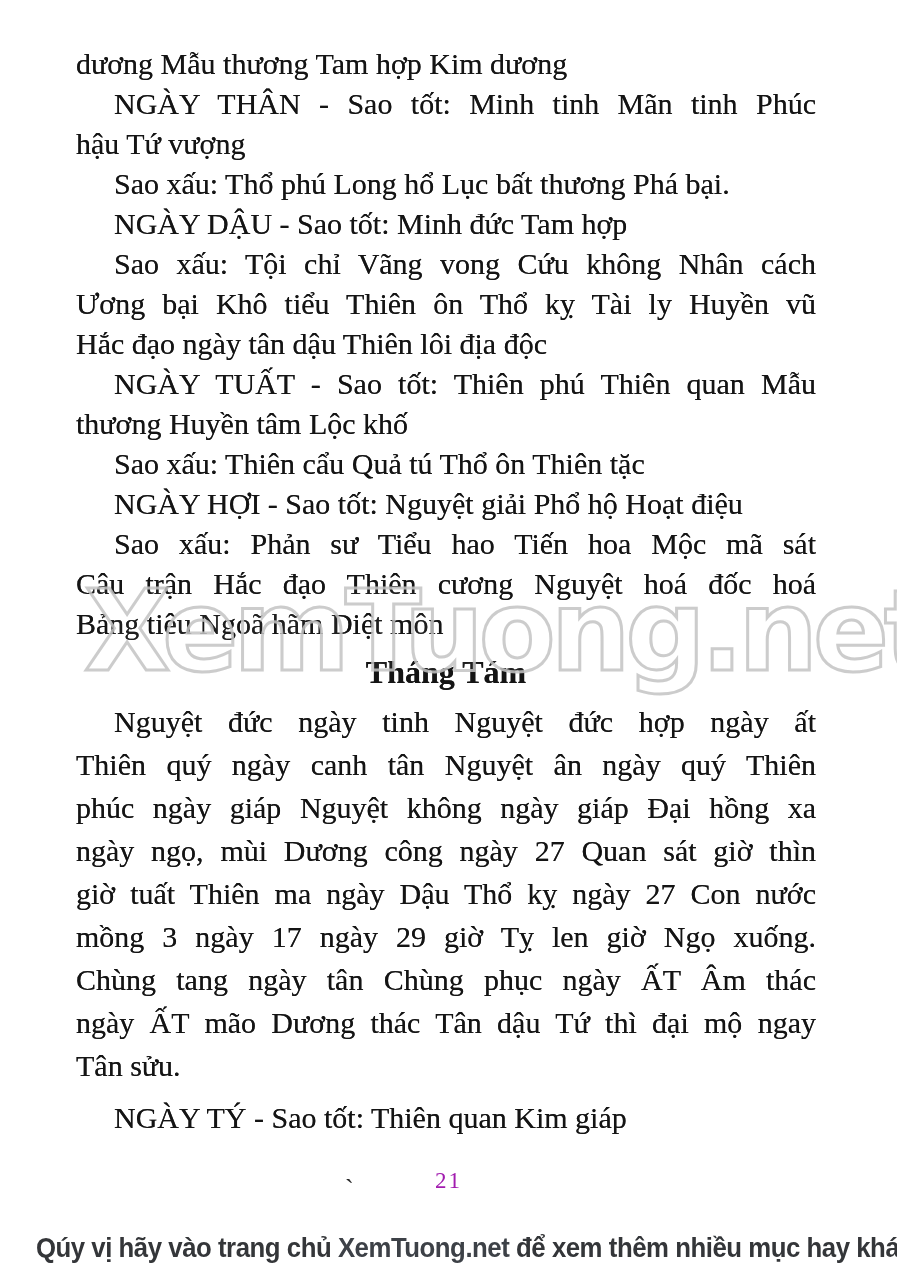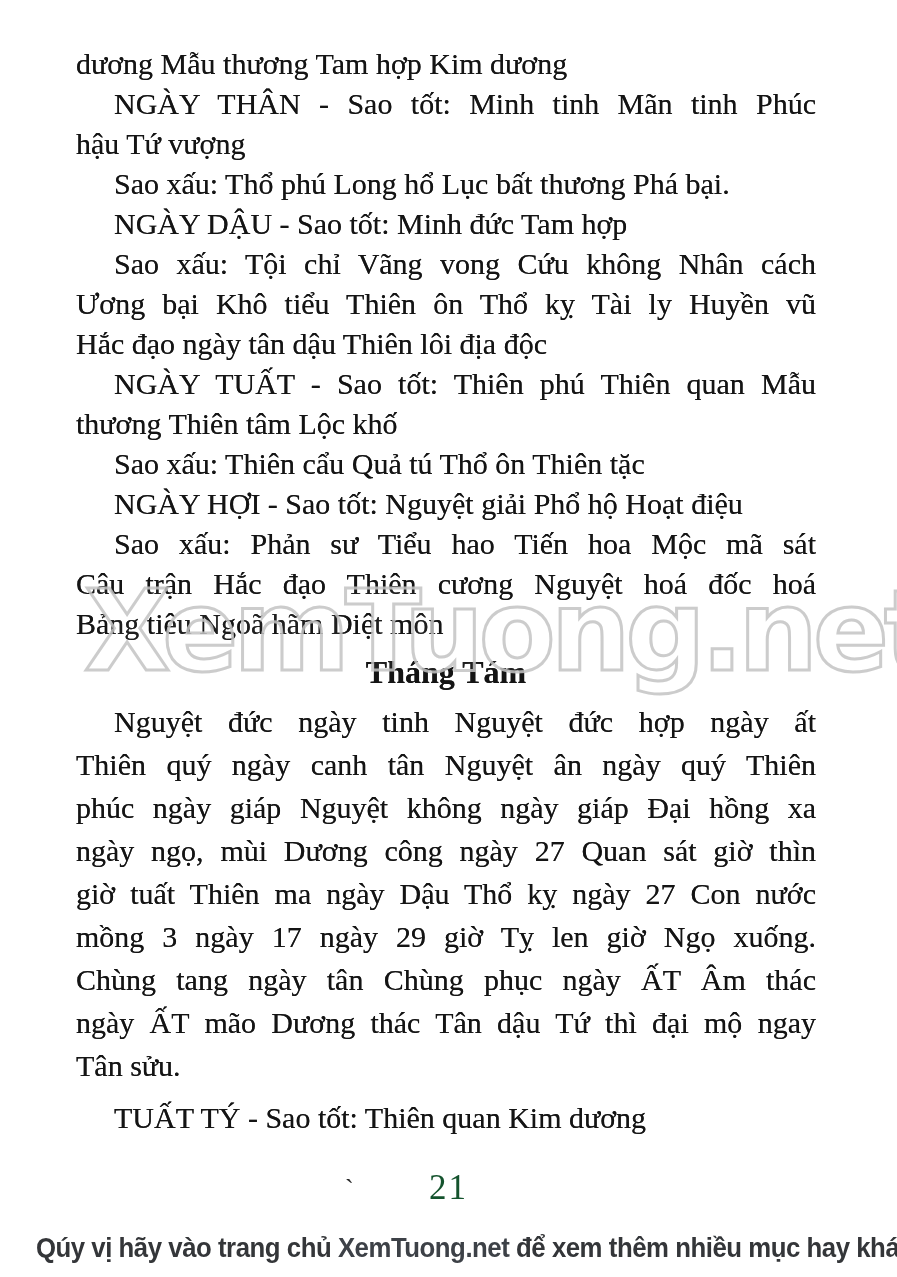--- a/index.html
+++ b/index.html
@@ -57,22 +57,22 @@
   }
   
   .page-number-row {
     position: absolute;
     left: 0; top: 1168px;
     width: 897px;
     text-align: center;
     z-index: 2;
   }
   .page-number {
-    font-size: 35px;
-    color: #14532d;
+    font-size: 23px;
+    color: #a21caf;
     letter-spacing: 2px;
   }
   .stray-mark {
     position: absolute;
     left: 345px; top: 6px;
     font-size: 26px;
     color: #2a2a2a;
   }
   
   .footer {
@@ -102,37 +102,37 @@
   <div class="text-column" id="text-column">
       <div class="line s1">dương Mẫu thương Tam hợp Kim dương</div>
       <div class="line s1 indent just">NGÀY THÂN - Sao tốt: Minh tinh Mãn tinh Phúc</div>
       <div class="line s1">hậu Tứ vượng</div>
       <div class="line s1 indent">Sao xấu: Thổ phú Long hổ Lục bất thương Phá bại.</div>
       <div class="line s1 indent">NGÀY DẬU - Sao tốt: Minh đức Tam hợp</div>
       <div class="line s1 indent just">Sao xấu: Tội chỉ Vãng vong Cứu không Nhân cách</div>
       <div class="line s1 just">Ương bại Khô tiểu Thiên ôn Thổ kỵ Tài ly Huyền vũ</div>
       <div class="line s1">Hắc đạo ngày tân dậu Thiên lôi địa độc</div>
       <div class="line s1 indent just">NGÀY TUẤT - Sao tốt: Thiên phú Thiên quan Mẫu</div>
-      <div class="line s1">thương Thiên tâm Lộc khố</div>
+      <div class="line s1">thương Huyền tâm Lộc khố</div>
       <div class="line s1 indent">Sao xấu: Thiên cẩu Quả tú Thổ ôn Thiên tặc</div>
       <div class="line s1 indent">NGÀY HỢI - Sao tốt: Nguyệt giải Phổ hộ Hoạt điệu</div>
       <div class="line s1 indent just">Sao xấu: Phản sư Tiểu hao Tiến hoa Mộc mã sát</div>
       <div class="line s1 just">Câu trận Hắc đạo Thiên cương Nguyệt hoá đốc hoá</div>
       <div class="line s1">Bảng tiêu Ngoã hãm Diệt môn</div>
       <div class="line heading">Tháng Tám</div>
       <div class="line s2 indent just">Nguyệt đức ngày tinh Nguyệt đức hợp ngày ất</div>
       <div class="line s2 just">Thiên quý ngày canh tân Nguyệt ân ngày quý Thiên</div>
       <div class="line s2 just">phúc ngày giáp Nguyệt không ngày giáp Đại hồng xa</div>
       <div class="line s2 just">ngày ngọ, mùi Dương công ngày 27 Quan sát giờ thìn</div>
       <div class="line s2 just">giờ tuất Thiên ma ngày Dậu Thổ kỵ ngày 27 Con nước</div>
       <div class="line s2 just">mồng 3 ngày 17 ngày 29 giờ Tỵ len giờ Ngọ xuống.</div>
       <div class="line s2 just">Chùng tang ngày tân Chùng phục ngày ẤT Âm thác</div>
       <div class="line s2 just">ngày ẤT mão Dương thác Tân dậu Tứ thì đại mộ ngay</div>
       <div class="line s2">Tân sửu.</div>
-      <div class="line s3 indent">TUẤT TÝ - Sao tốt: Thiên quan Kim dương</div>
+      <div class="line s3 indent">NGÀY TÝ - Sao tốt: Thiên quan Kim giáp</div>
     </div>
 
   <div class="page-number-row">
     <span class="stray-mark">`</span>
     <span class="page-number">21</span>
   </div>
 
   <div class="footer">
     <span>Qúy vị hãy vào trang chủ </span><span class="brand">XemTuong.net</span><span> để xem thêm nhiều mục hay khác</span>
   </div>

